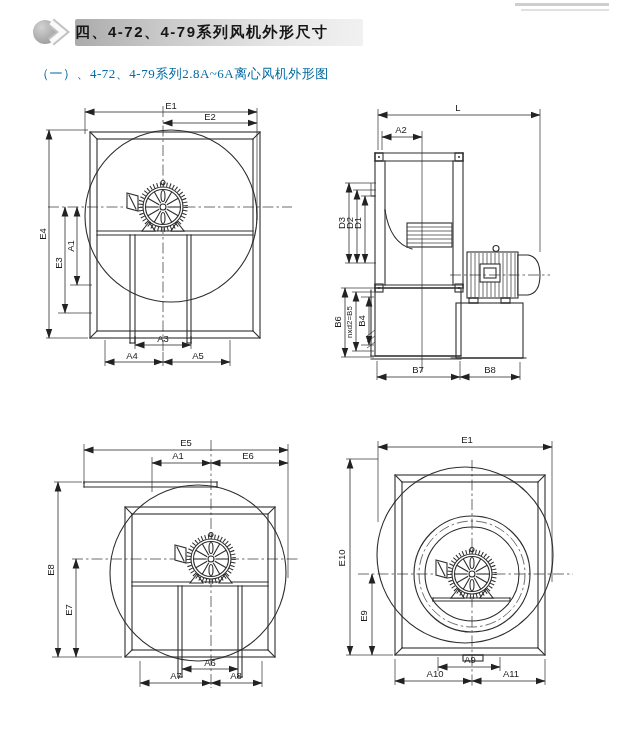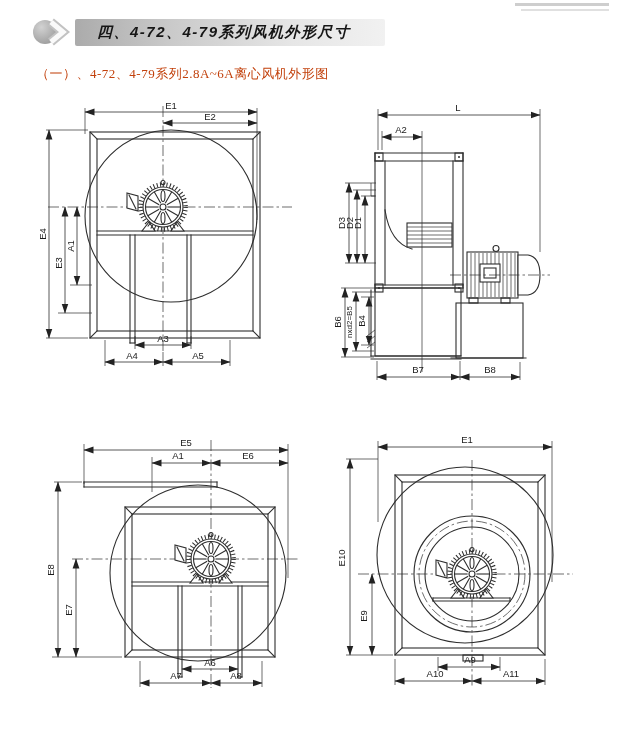--- a/index.html
+++ b/index.html
@@ -10,26 +10,26 @@
   
   .watermark{position:absolute;top:1px;right:8px;width:96px;}
   .watermark .wline{height:2.5px;background:#c6c6c6;margin:2px 0 3px auto;opacity:.85;}
   .watermark .wline.short{width:88px;height:2px;opacity:.55;}
 
   
   .header{position:absolute;left:31px;top:17px;display:flex;align-items:center;}
   .banner{
     height:27px;min-width:288px;display:flex;align-items:center;
     background:linear-gradient(90deg,#ababab 0%,#c9c9c9 30%,#e6e6e6 70%,#f1f1f1 100%);
-    margin-left:-14px;padding-left:22px;border-radius:2px;font-style:italic;
+    margin-left:-14px;border-radius:2px;
   }
   .banner .title{font-size:15px;font-weight:bold;color:#161616;letter-spacing:1.5px;white-space:nowrap;}
   .subtitle{
     position:absolute;left:36px;top:65px;font-family:"Liberation Serif",serif;
-    font-size:13px;color:#c2410c;letter-spacing:.5px;white-space:nowrap;
+    font-size:13px;color:#0369a1;letter-spacing:.5px;white-space:nowrap;
   }
 
   .diag{position:absolute;}
   .d1{left:20px;top:100px;}
   .d2{left:330px;top:100px;}
   .d3{left:20px;top:430px;}
   .d4{left:330px;top:430px;}
 
   
   .ln{stroke:#2e2e2e;stroke-width:1.1;fill:none;stroke-linecap:square;}

